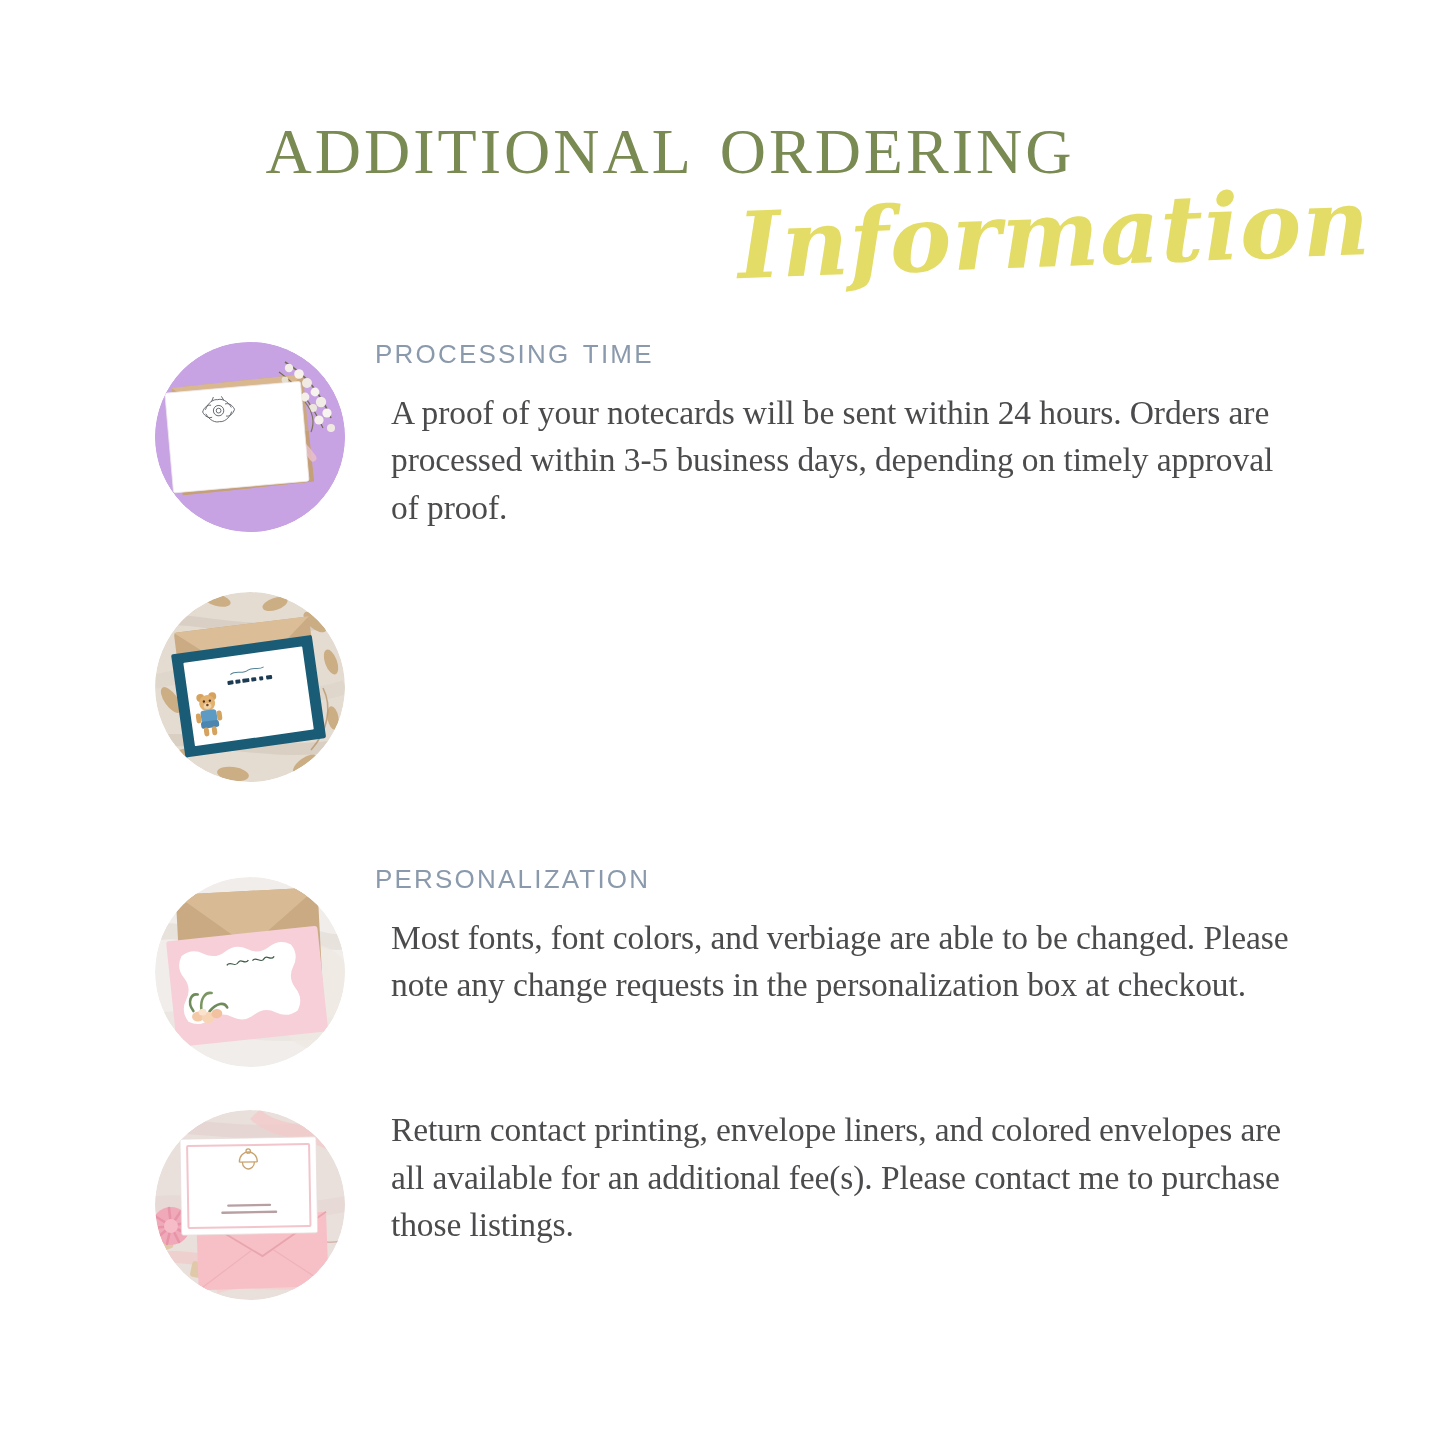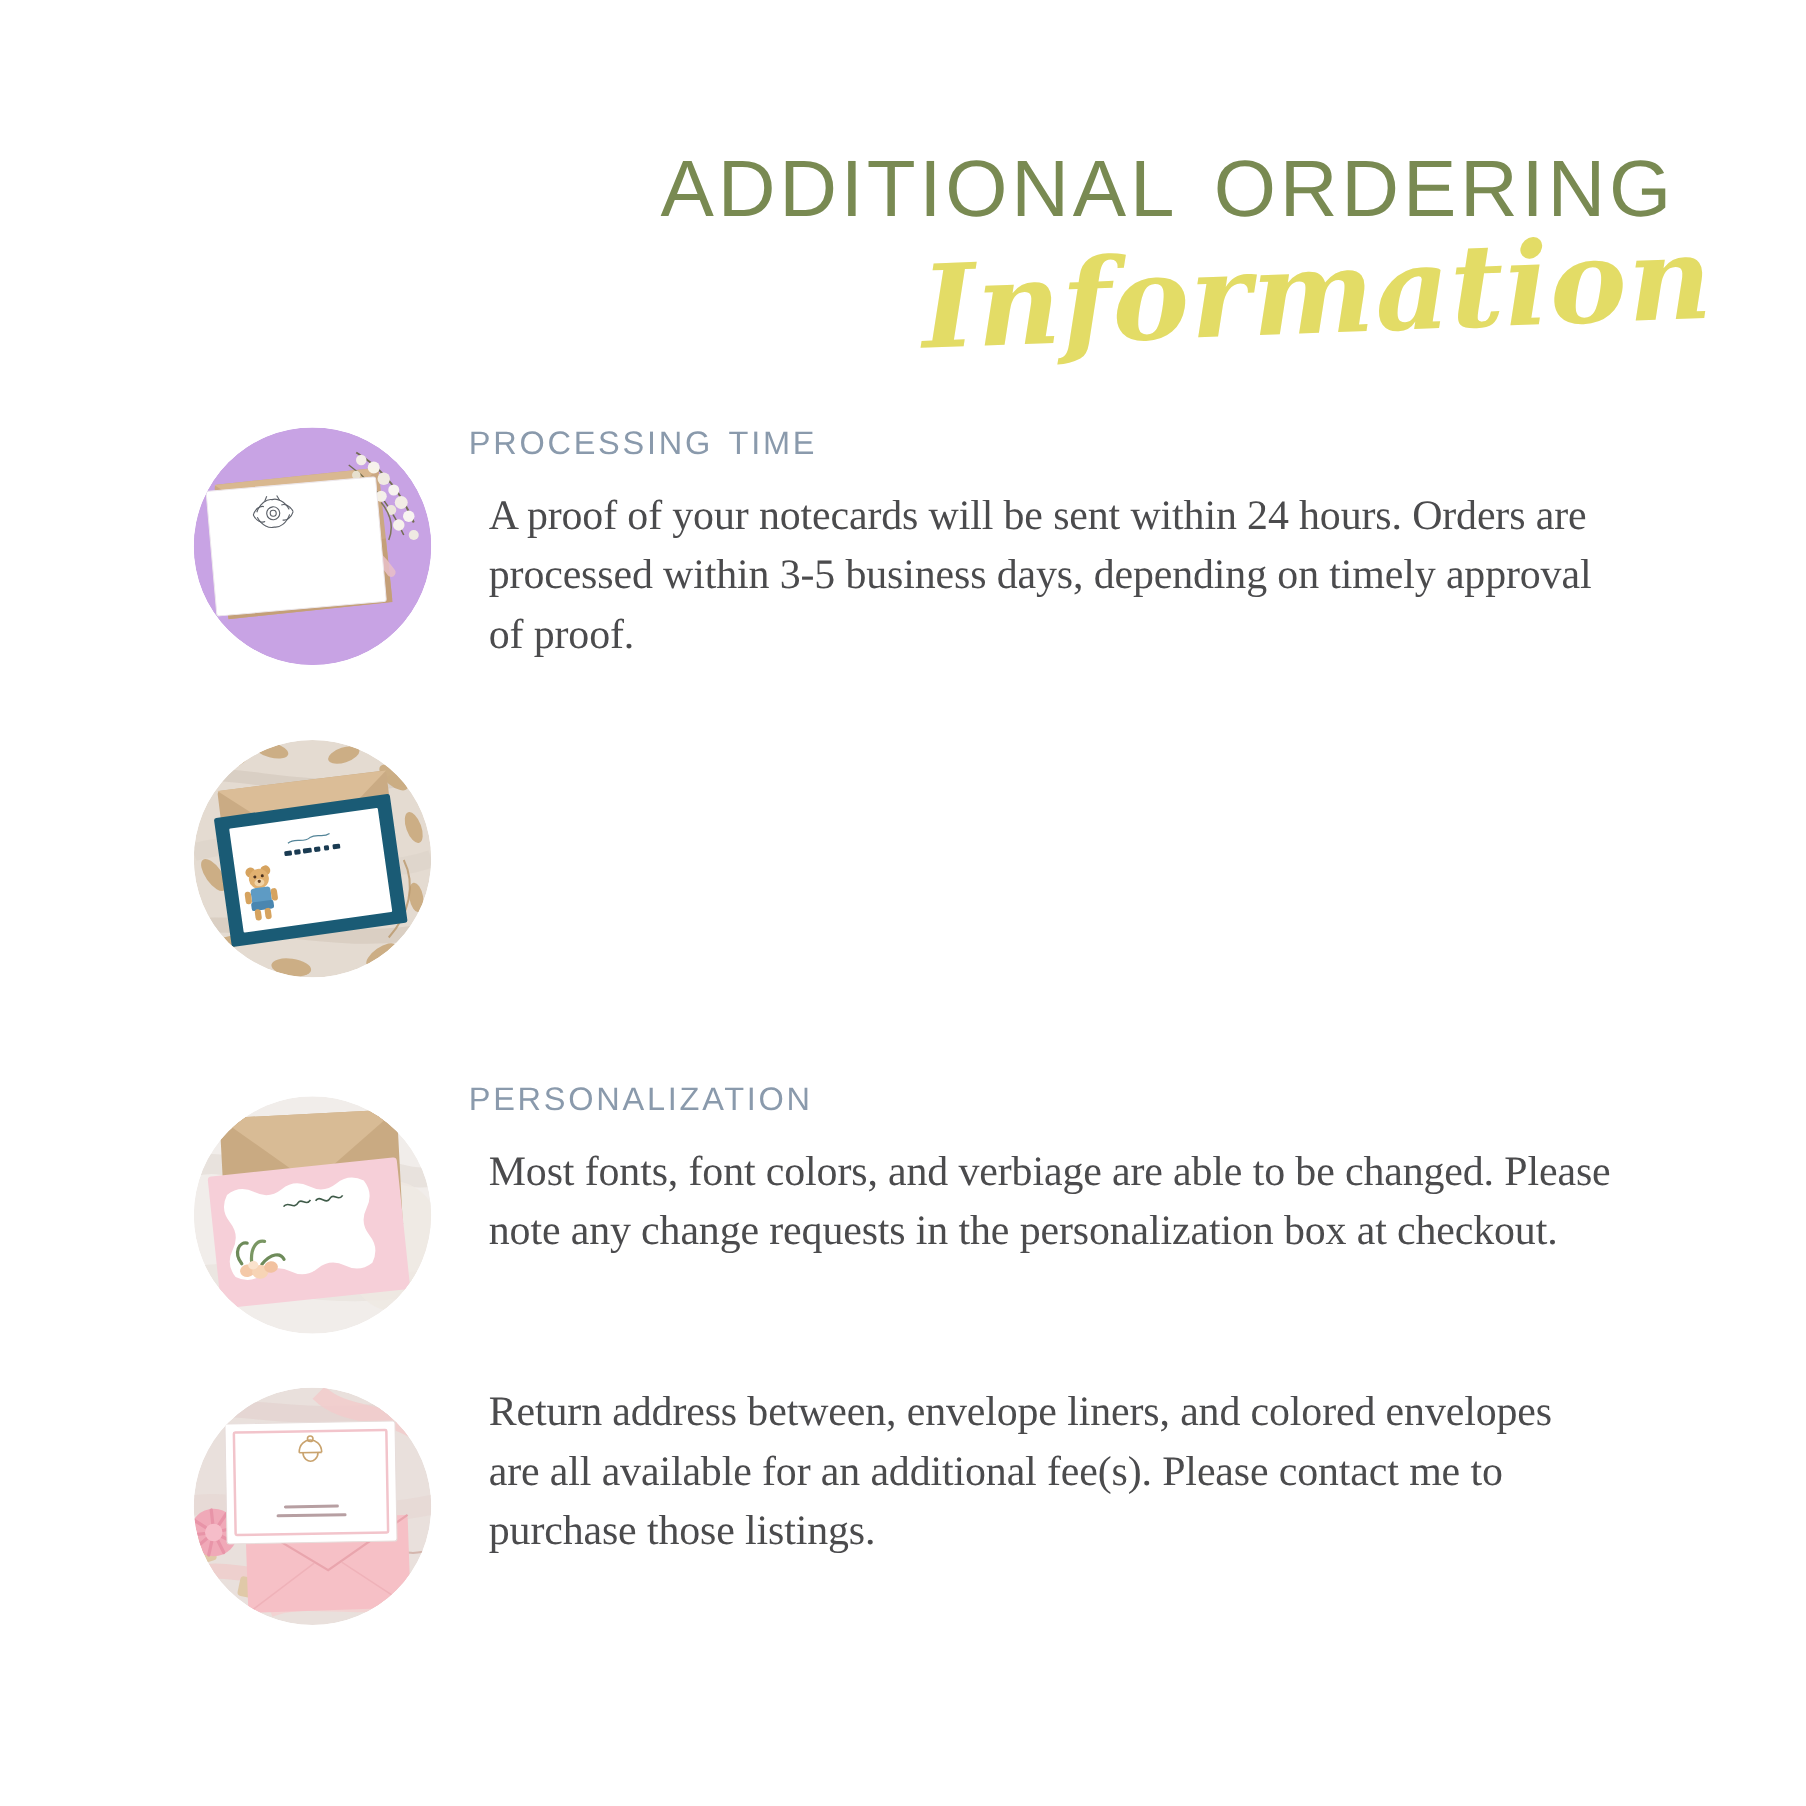--- a/index.html
+++ b/index.html
@@ -22,22 +22,22 @@
     left: 0;
     top: 96px;
     width: 1445px;
     height: 210px;
   }
   #title-main {
     position: absolute;
     left: 0;
     top: 0;
     width: 1340px;
-    text-align: right;
-    font-family: Liberation Sans, sans-serif;
+    text-align: center;
+    font-family: Liberation Serif, serif;
     font-variant: small-caps;
     text-transform: lowercase;
     font-weight: 400;
     font-size: 92px;
     letter-spacing: 3px;
     line-height: 1.02;
     color: #798A52;
     white-space: nowrap;
   }
   #title-script {
@@ -365,17 +365,17 @@
 
             <g fill="#B79FA2">
               <rect x="72" y="94" width="44" height="2.4" rx="1.2"></rect>
               <rect x="66" y="101" width="56" height="2.4" rx="1.2"></rect>
             </g>
           </g>
         </g>
       </svg>
     </div>
     <div class="section-body">
-      <p class="section-text">Return address between, envelope liners, and colored envelopes are all available for an additional fee(s). Please contact me to purchase those listings.</p>
+      <p class="section-text">Return contact printing, envelope liners, and colored envelopes are all available for an additional fee(s). Please contact me to purchase those listings.</p>
     </div>
   </div>
 
 </div>
 
 </body></html>

